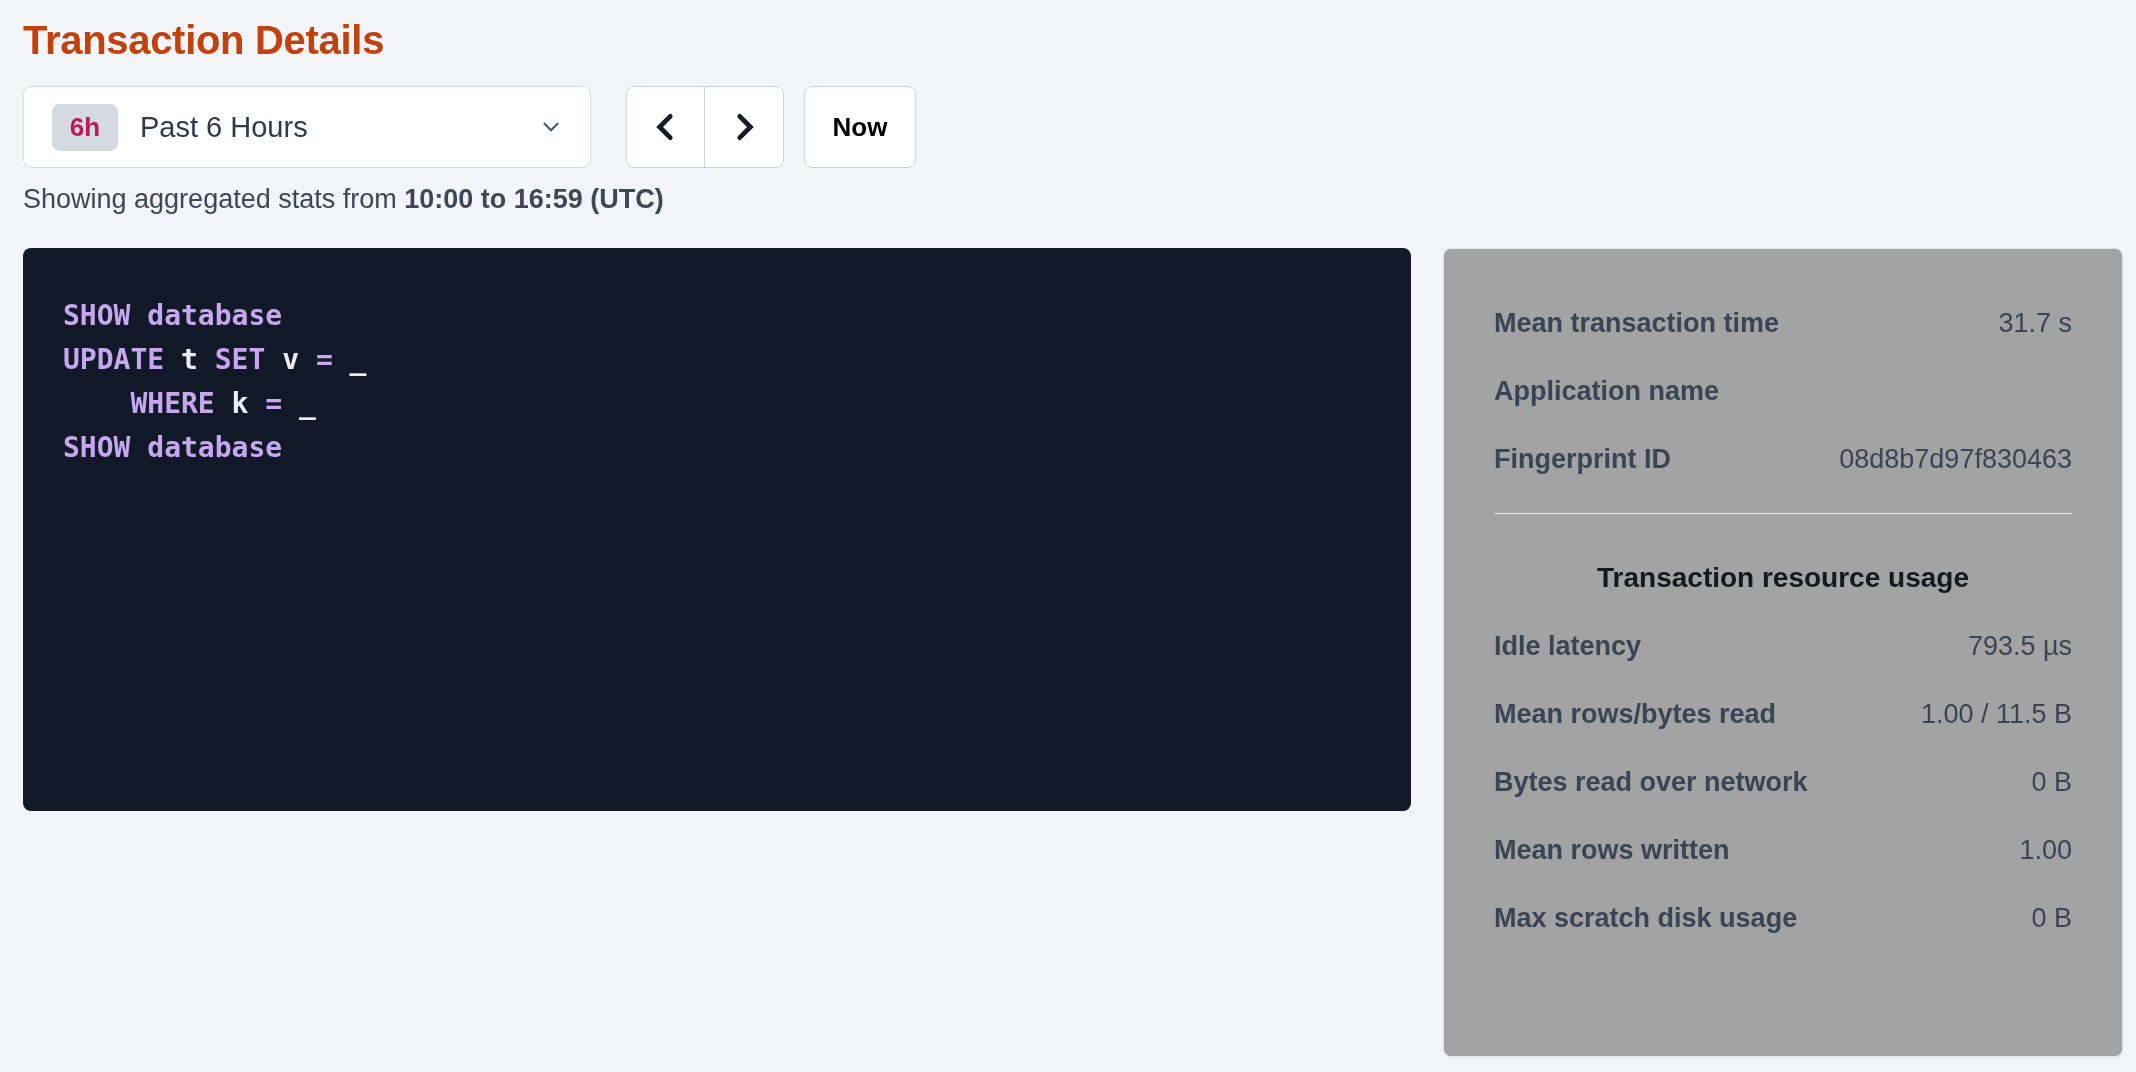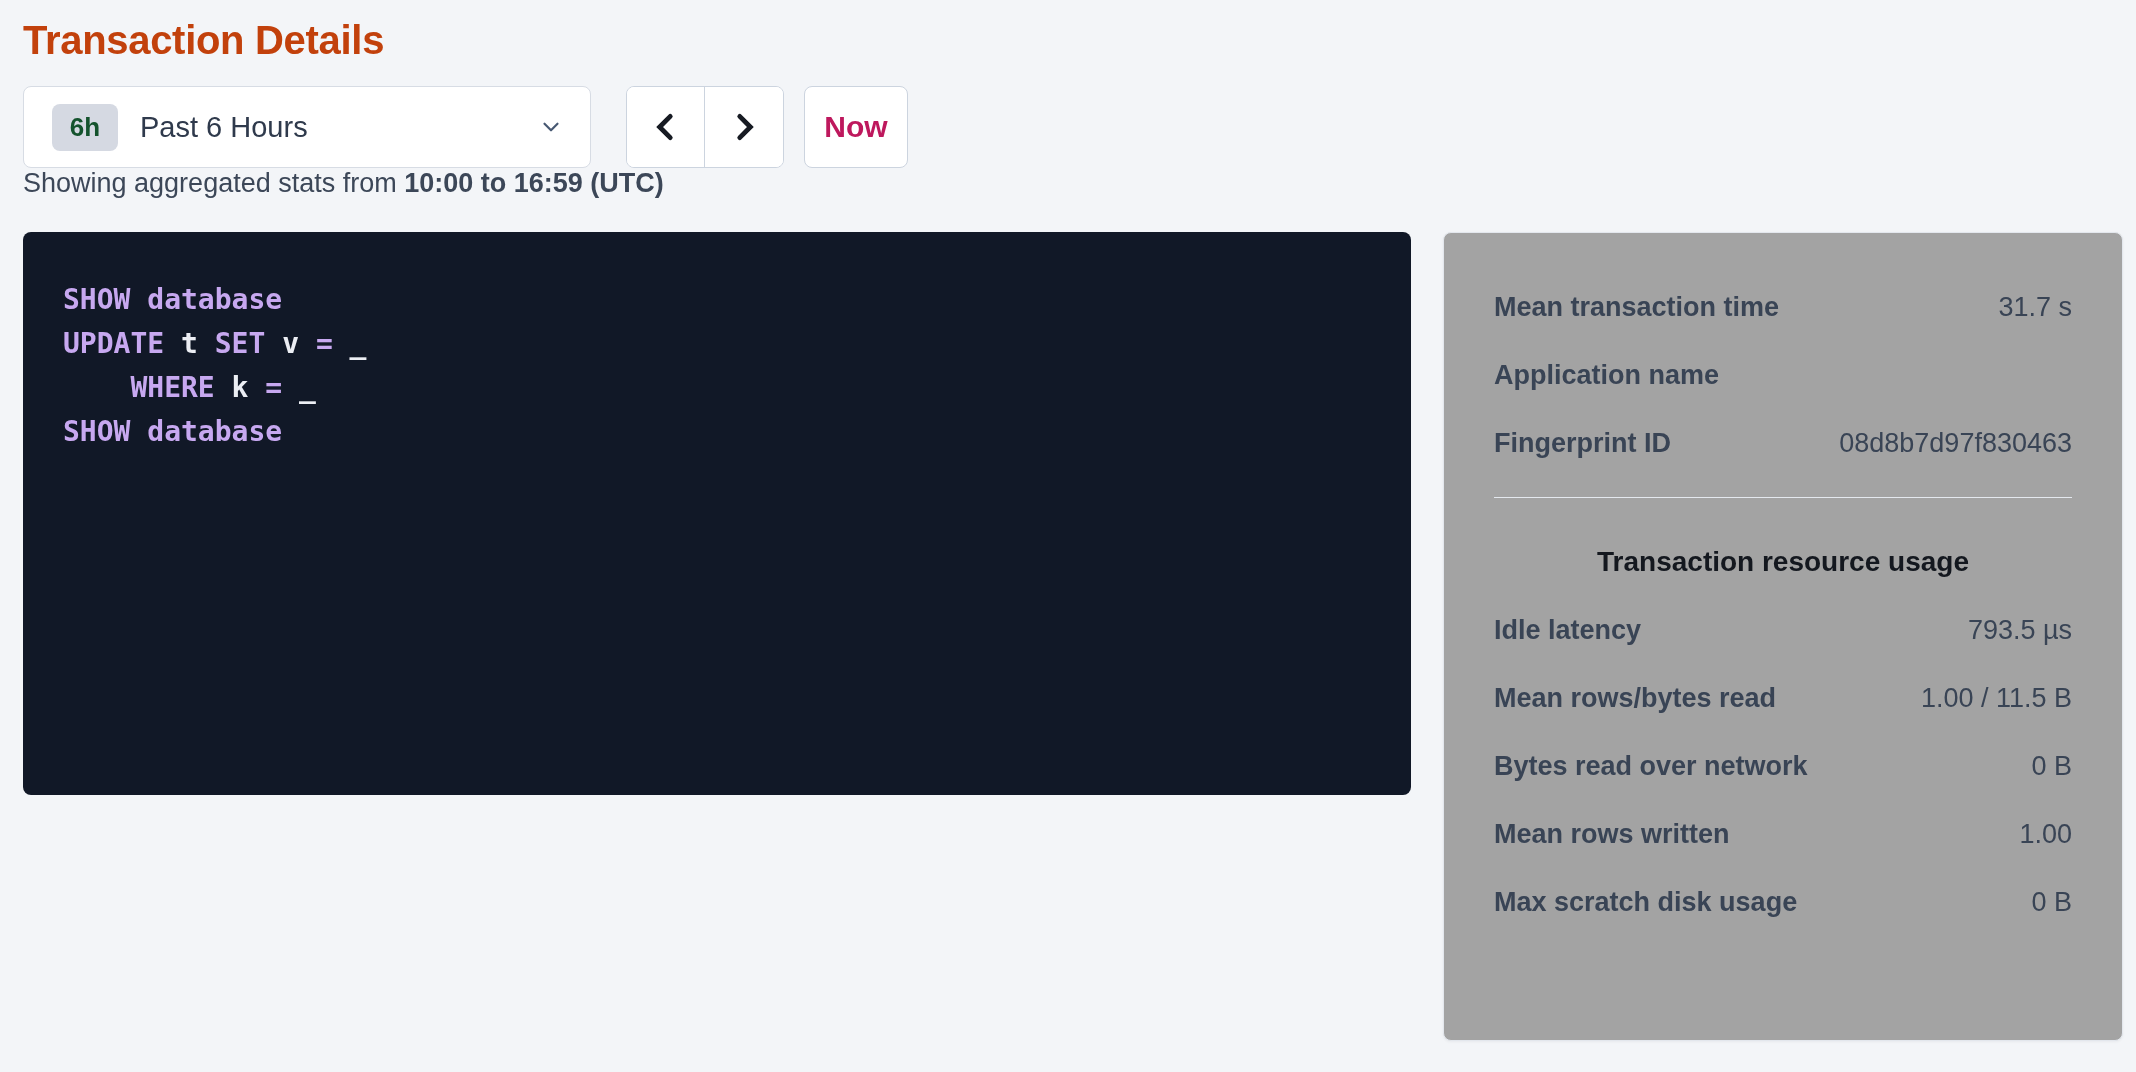--- a/index.html
+++ b/index.html
@@ -21,21 +21,21 @@
 
   
   .controls { display: flex; align-items: stretch; height: 82px; }
   .time-select {
     width: 568px; background: #ffffff;
     border: 1px solid #d7dce4; border-radius: 8px;
     display: flex; align-items: center;
     padding: 0 26px 0 28px; cursor: pointer;
   }
   .time-badge {
-    background: #d5d9e2; color: #14532d;
+    background: #d5d9e2; color: #be185d;
     font-weight: 700; font-size: 26px;
     height: 47px; min-width: 66px; border-radius: 8px;
     display: flex; align-items: center; justify-content: center;
     padding: 0 14px; margin-right: 22px;
   }
   .time-label { font-size: 29px; color: #2f3a4c; flex: 1; }
   .chev-down { width: 26px; height: 26px; }
 
   .pager {
     display: flex; margin-left: 35px;
@@ -44,28 +44,28 @@
   }
   .pager-btn {
     width: 78px; border: none; background: #ffffff;
     display: flex; align-items: center; justify-content: center;
     cursor: pointer; padding: 0;
   }
   .pager-btn:first-child { border-right: 1px solid #ccd4df; }
   .pager-btn svg { width: 34px; height: 34px; }
 
   .now-btn {
-    margin-left: 20px; width: 104px;
+    margin-left: 20px; width: 112px;
     background: #ffffff; border: 1px solid #ccd4df; border-radius: 8px;
     font-family: "Liberation Sans", sans-serif;
-    font-weight: 700; font-size: 30px; color: #be185d;
+    font-weight: 700; font-size: 26px; color: #000000;
     cursor: pointer;
   }
 
-  .agg-note { margin-top: 0; font-size: 27px; color: #3c4758; line-height: 31px; }
+  .agg-note { margin-top: 16px; font-size: 27px; color: #3c4758; line-height: 31px; }
   .agg-note b { font-weight: 700; }
 
   
   .main { display: flex; margin-top: 33px; }
 
   .sql-box {
     width: 1388px; height: 563px;
     background: var(--sql-bg, #111827);
     border-radius: 8px;
     padding: 46px 40px;

